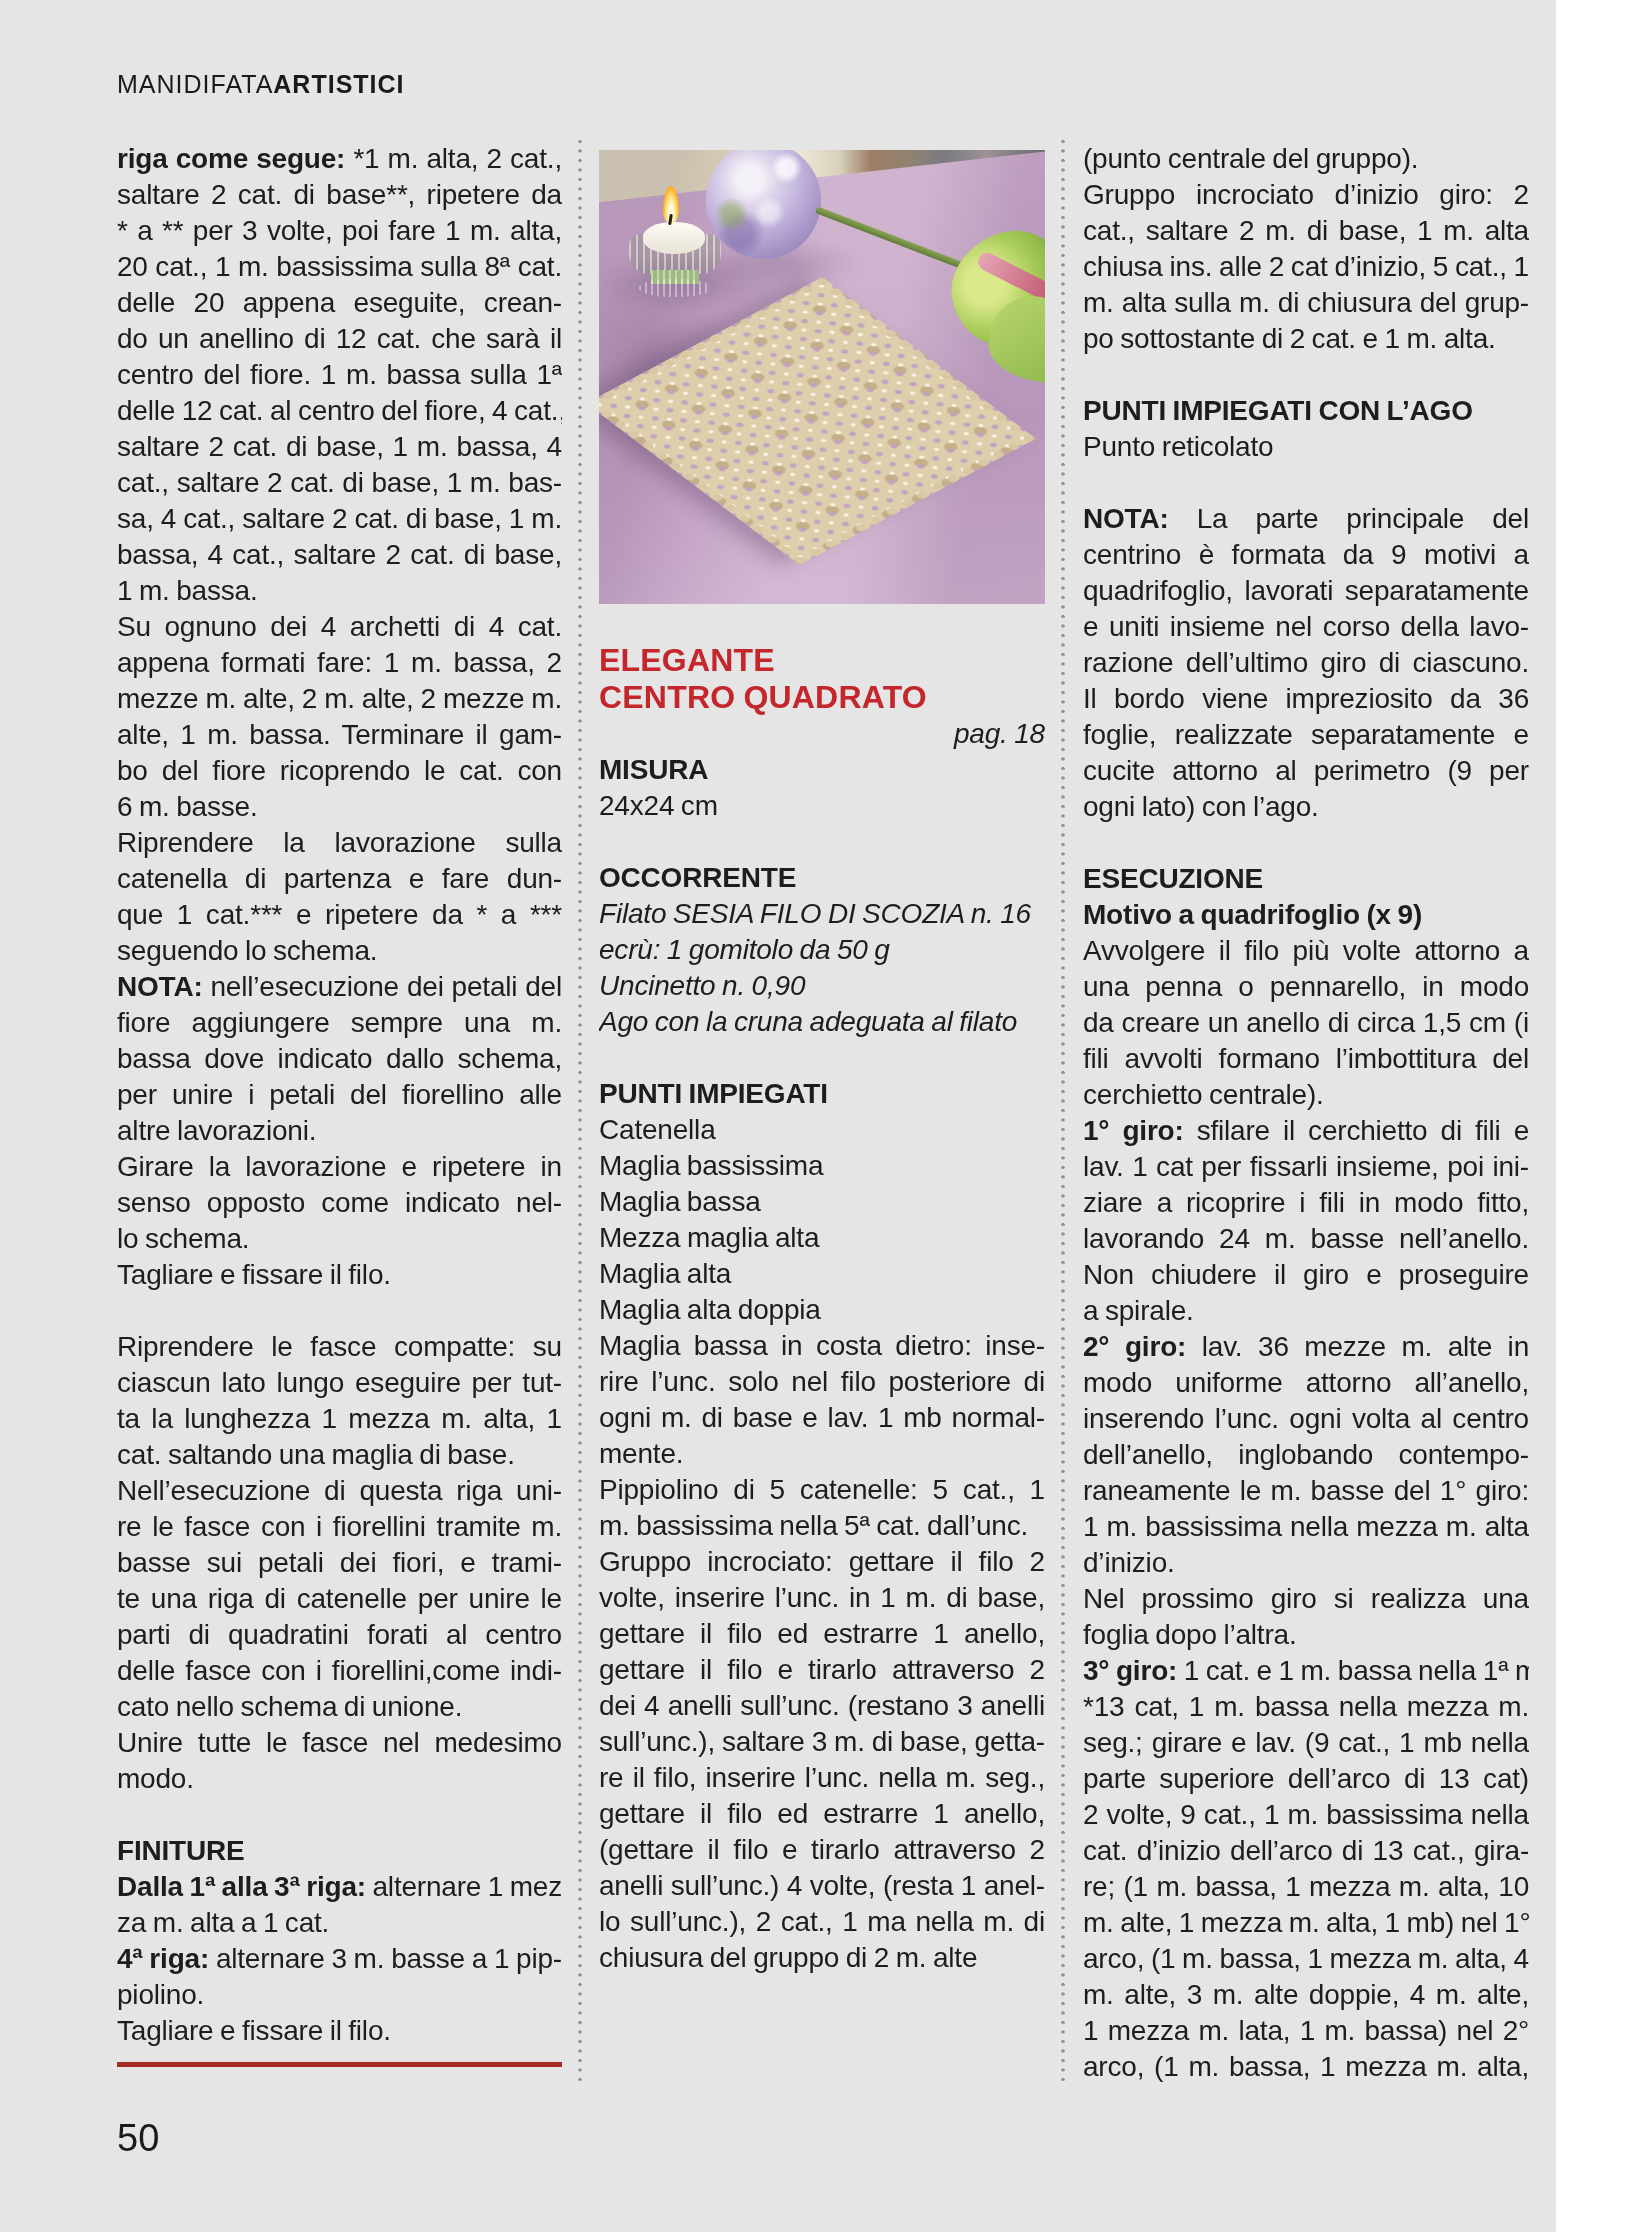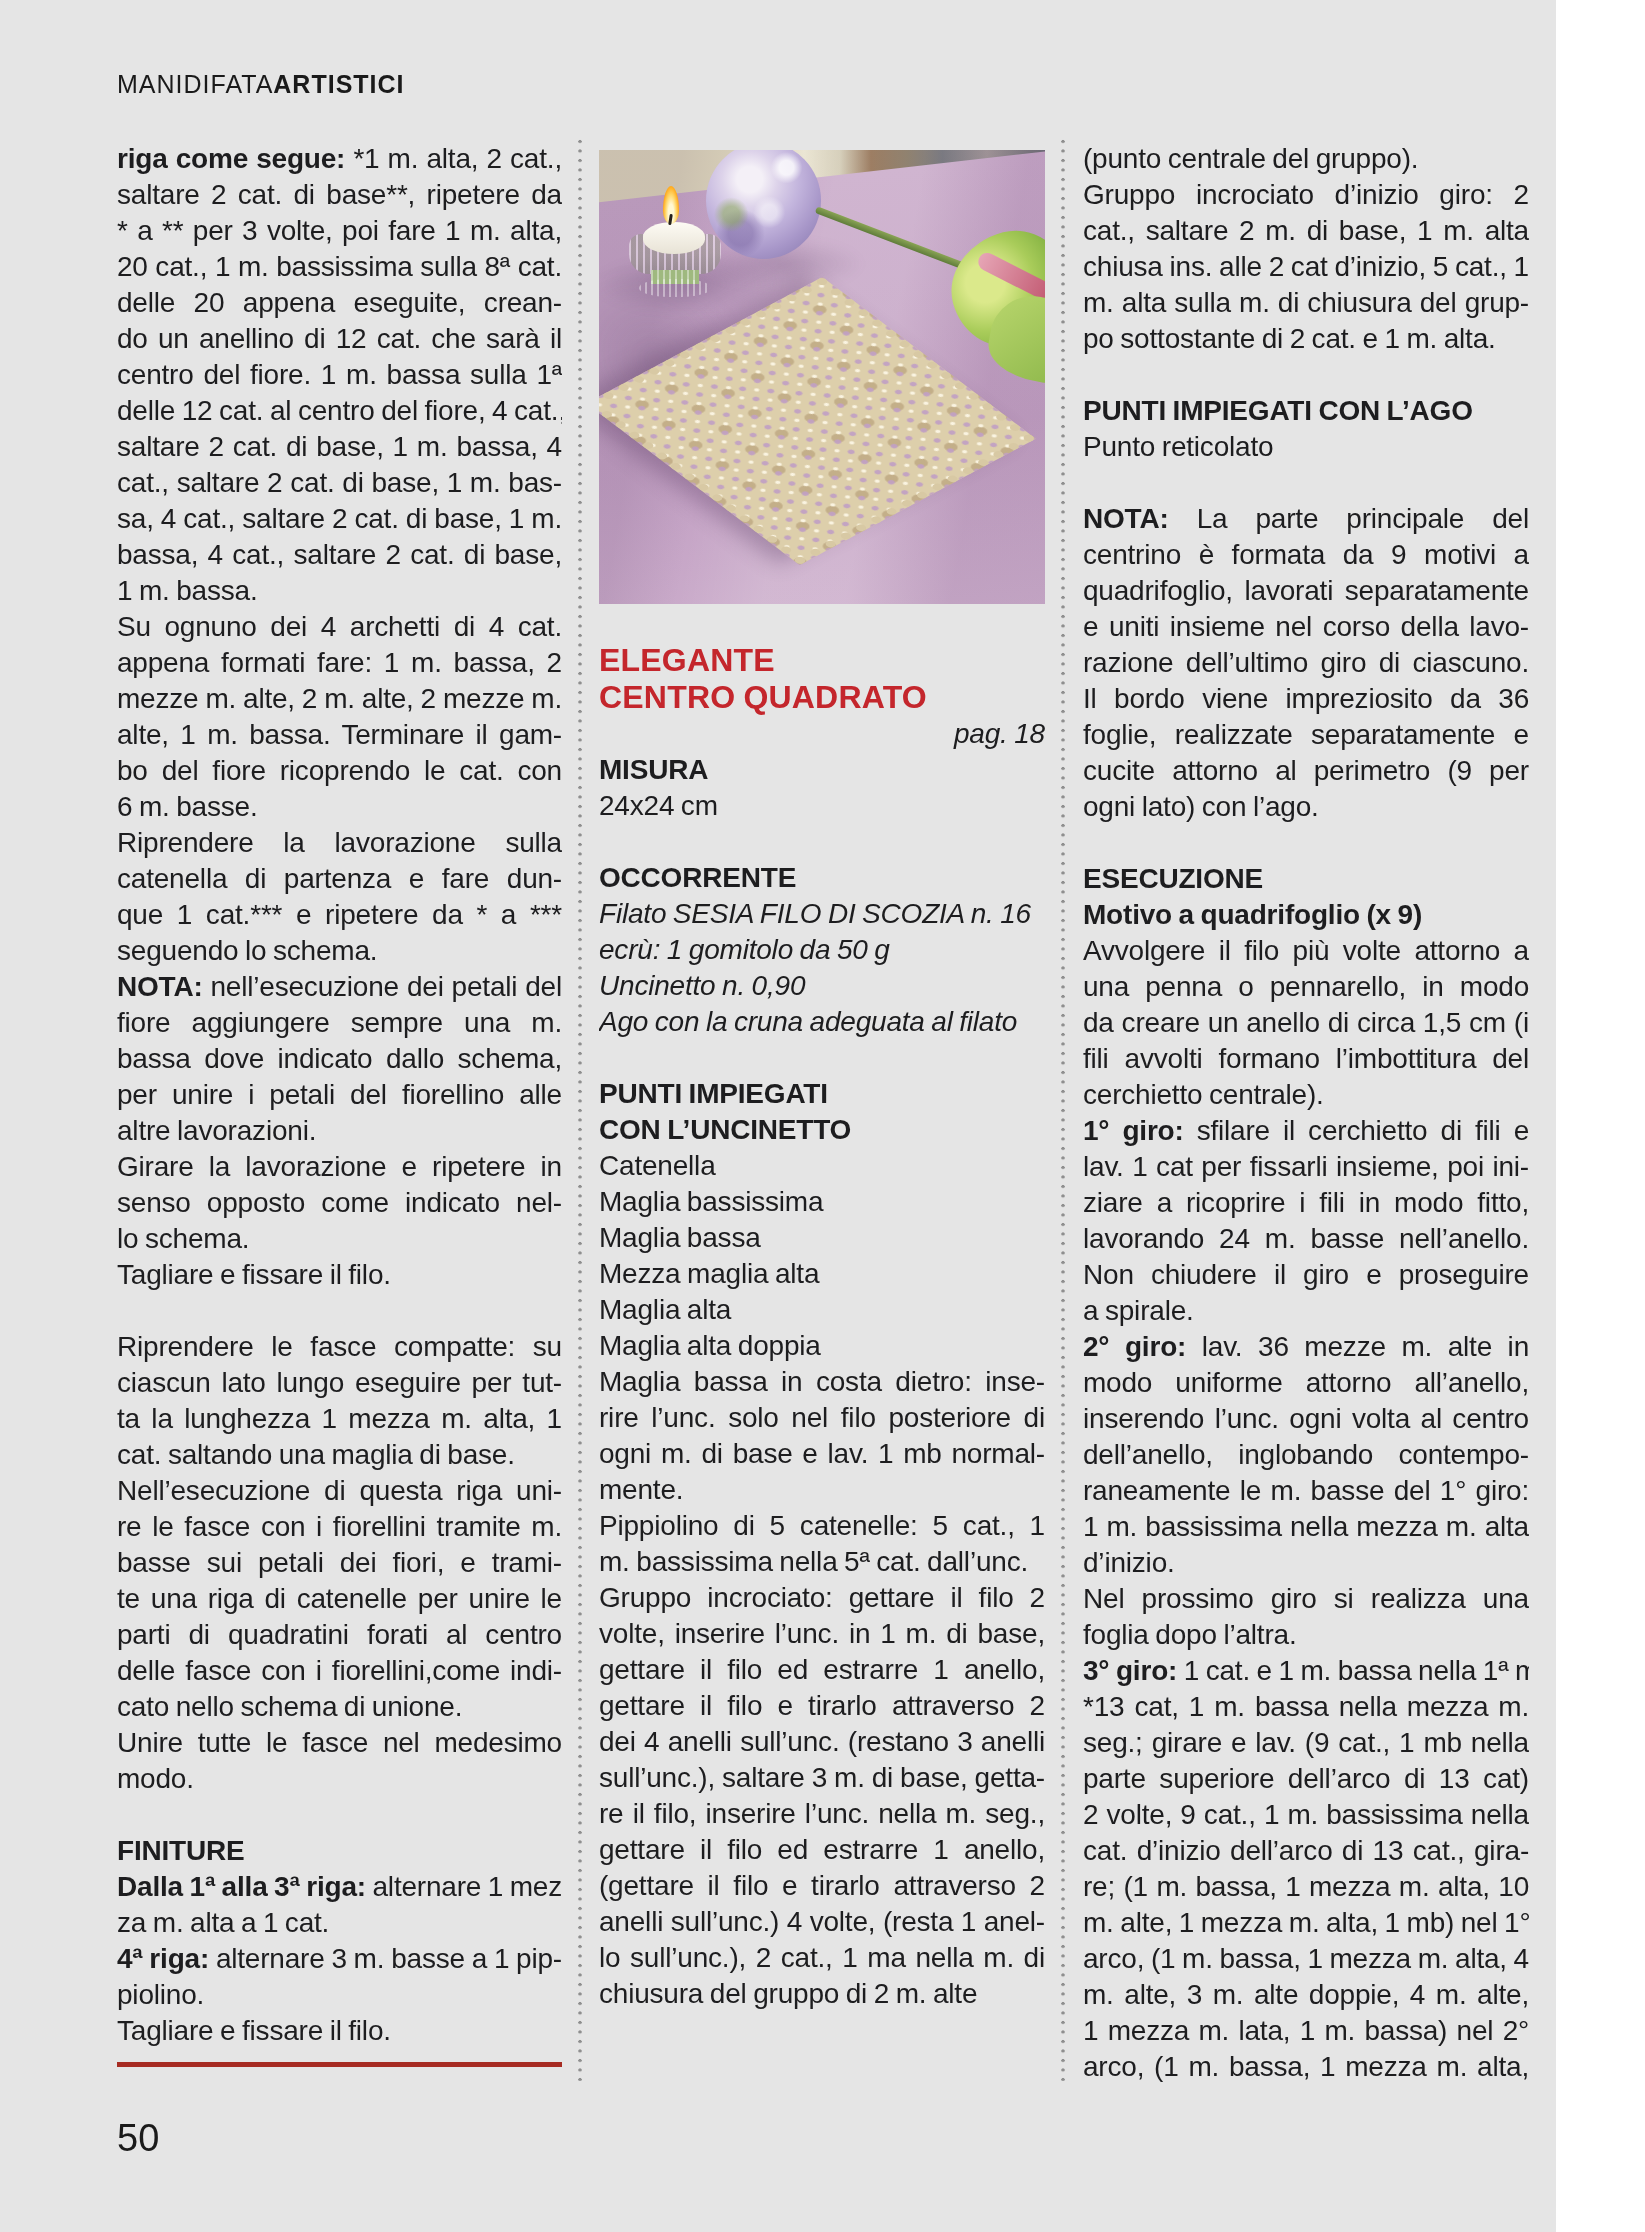--- a/index.html
+++ b/index.html
@@ -216,21 +216,20 @@
       </div>
       <div class="blk blk-i">
         <div class="line jf"><span>Filato SESIA FILO DI SCOZIA n. 16</span></div>
         <div class="line jf"><span>ecrù: 1 gomitolo da 50 g</span></div>
         <div class="line jf"><span>Uncinetto n. 0,90</span></div>
         <div class="line jf"><span>Ago con la cruna adeguata al filato</span></div>
       </div>
       <div class="blk blk-gap"></div>
       <div class="blk blk-h">
         <div class="line jf"><span>PUNTI IMPIEGATI</span></div>
-        <div class="line jf"><span>CON L’UNCINETTO</span></div>
       </div>
       <div class="blk blk-plain">
         <div class="line jf"><span>Catenella</span></div>
         <div class="line jf"><span>Maglia bassissima</span></div>
         <div class="line jf"><span>Maglia bassa</span></div>
         <div class="line jf"><span>Mezza maglia alta</span></div>
         <div class="line jf"><span>Maglia alta</span></div>
         <div class="line jf"><span>Maglia alta doppia</span></div>
       </div>
       <div class="blk blk-p">

